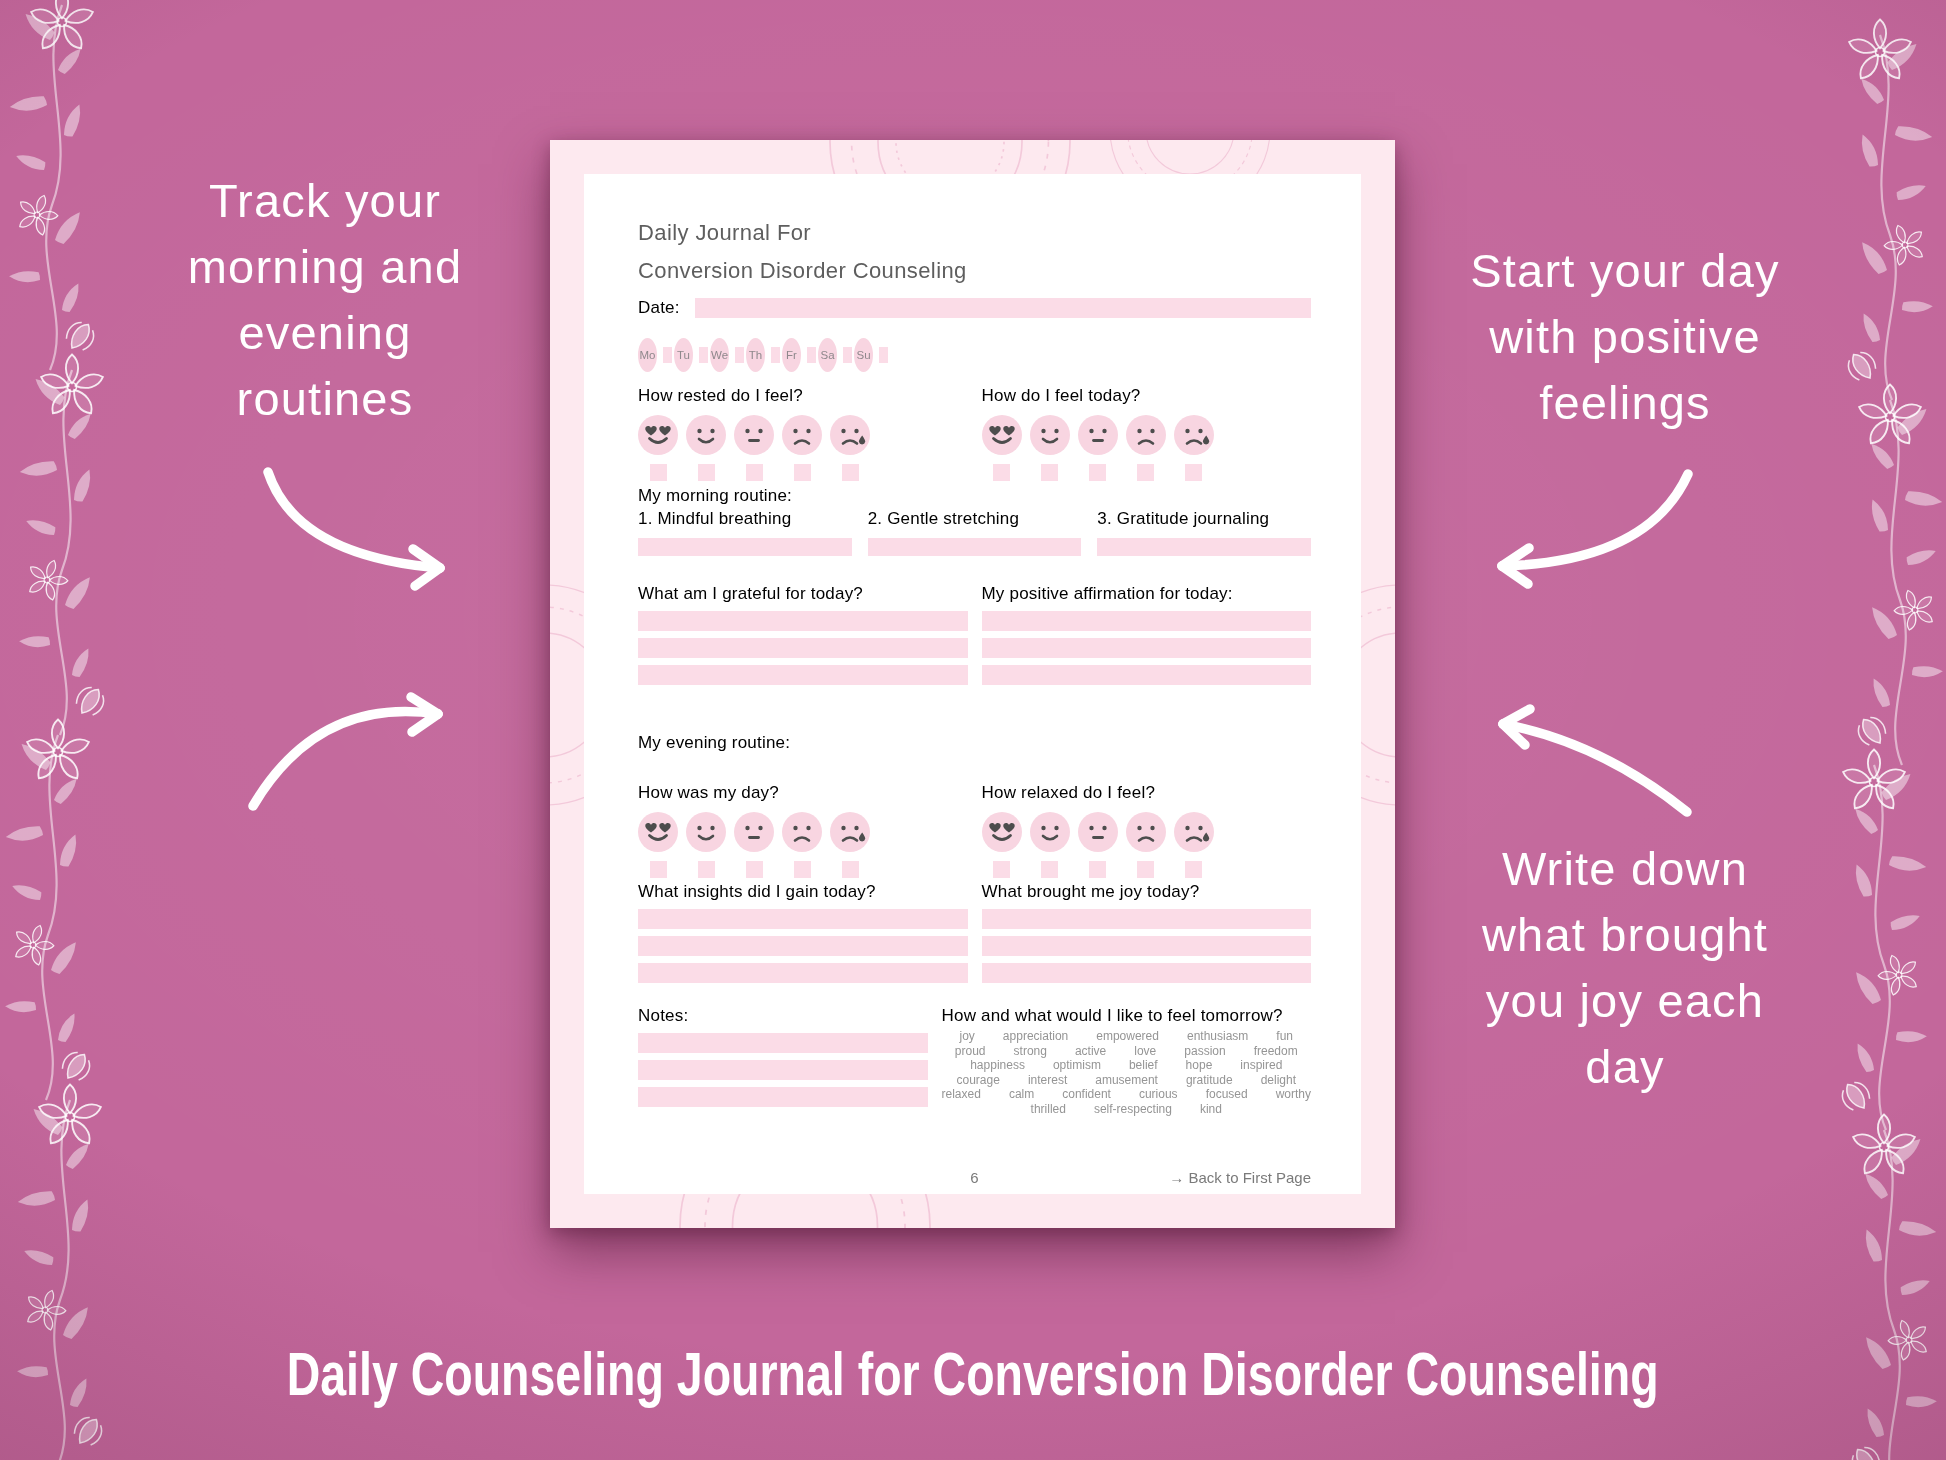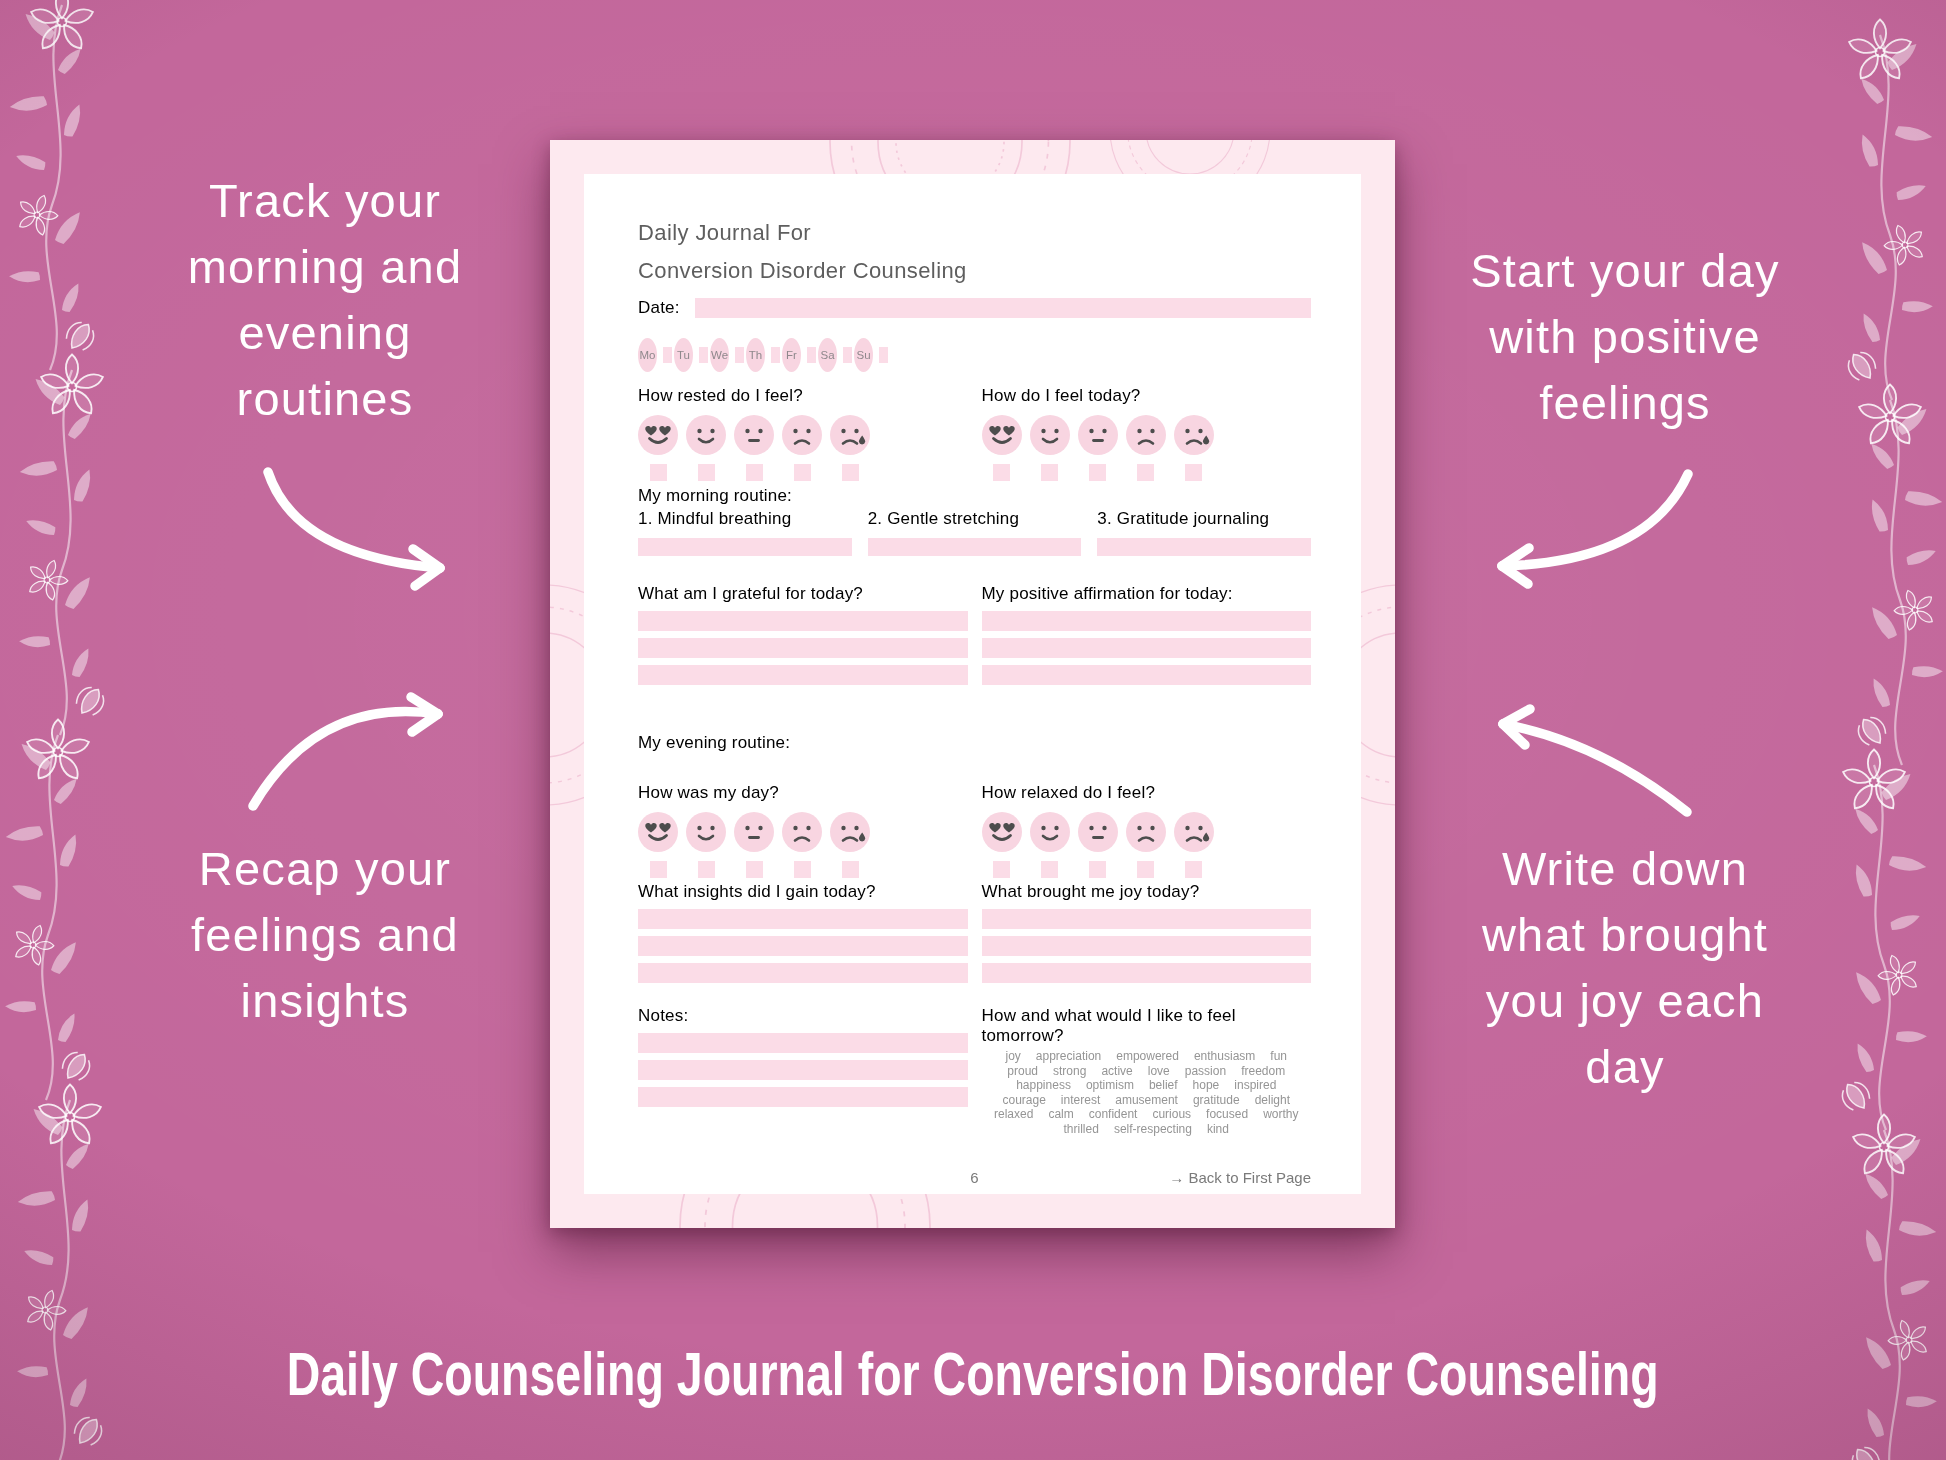--- a/index.html
+++ b/index.html
@@ -53,21 +53,21 @@
   .face{width:40px;height:40px;display:block;}
   .mood-checkbox{width:17px;height:17px;background:#fbdce7;}
 
   .routine-label{margin-top:5px;margin-bottom:3px;}
   .evening-label{margin-top:48px;margin-bottom:6px;}
   .grid3{display:grid;grid-template-columns:1fr 1fr 1fr;column-gap:16px;}
   .routine-line{height:18px;margin-top:9px;}
   .line{height:20px;margin-top:7px;}
 
   .cloud{margin-top:3px;}
-  .cloud-row{display:flex;justify-content:center;gap:15px;font-size:12px;line-height:14.5px;
+  .cloud-row{display:flex;justify-content:center;gap:28px;font-size:12px;line-height:14.5px;
              color:#959595;white-space:nowrap;}
 
   .footer{position:absolute;left:54px;right:50px;bottom:8px;display:flex;justify-content:center;
           font-size:15px;color:#7a7a7a;}
   .back-link{position:absolute;right:0;top:0;}
 
   .bottom-title-wrap{position:absolute;left:0;right:0;top:1338px;text-align:center;z-index:2;}
   .bottom-title{display:inline-block;font-weight:700;font-size:62px;color:#ffffff;white-space:nowrap;
                 transform:scaleX(0.75);transform-origin:center;letter-spacing:0;}
 </style>
@@ -122,23 +122,20 @@
     <use href="#sprig" transform="translate(0,1125)"></use>
   </svg>
 
   <div class="note note-tl">Track your
 morning and
 evening
 routines</div>
   <div class="note note-tr">Start your day
 with positive
 feelings</div>
-  <div class="note note-bl">Recap your
-feelings and
-insights</div>
   <div class="note note-br">Write down
 what brought
 you joy each
 day</div>
 
   <svg class="arrows" aria-hidden="true">
     <g>
       <path d="M268,472 Q296,556 440,568"></path>
       <path d="M440,568 L413,549"></path>
       <path d="M440,568 L415,586"></path>

